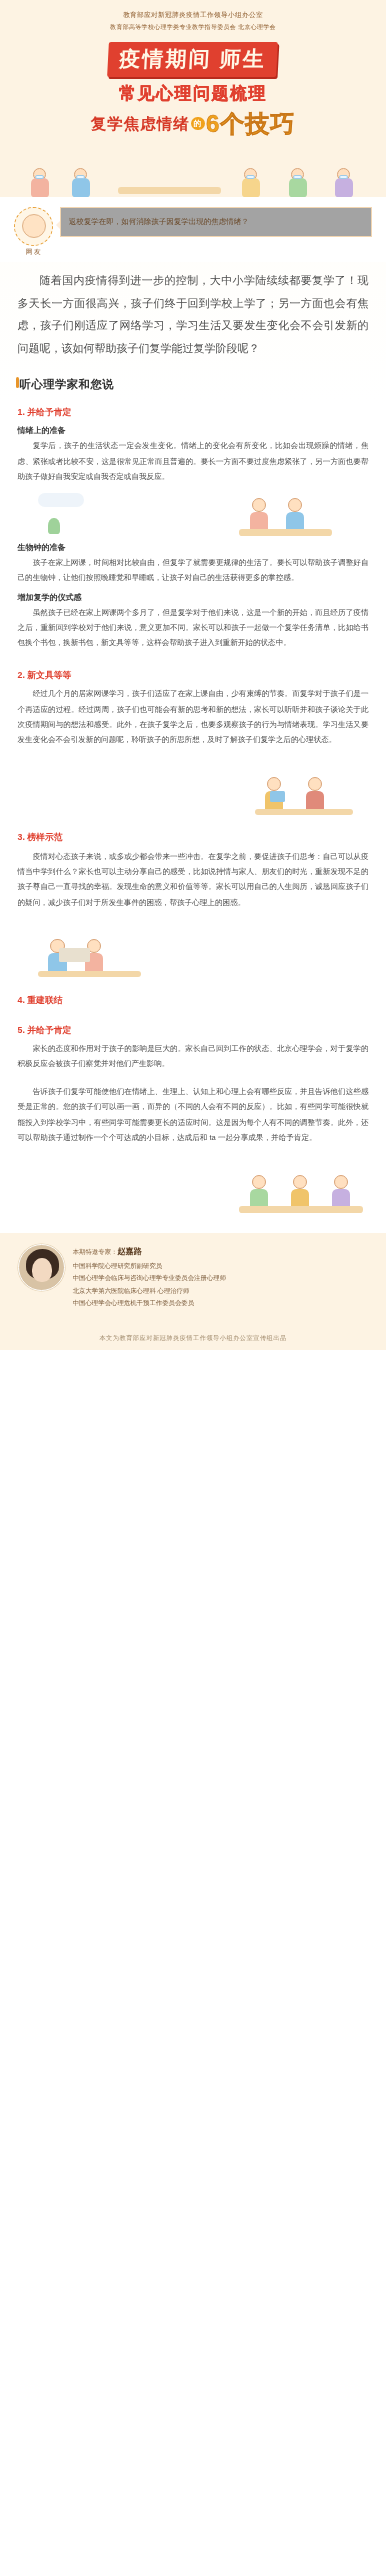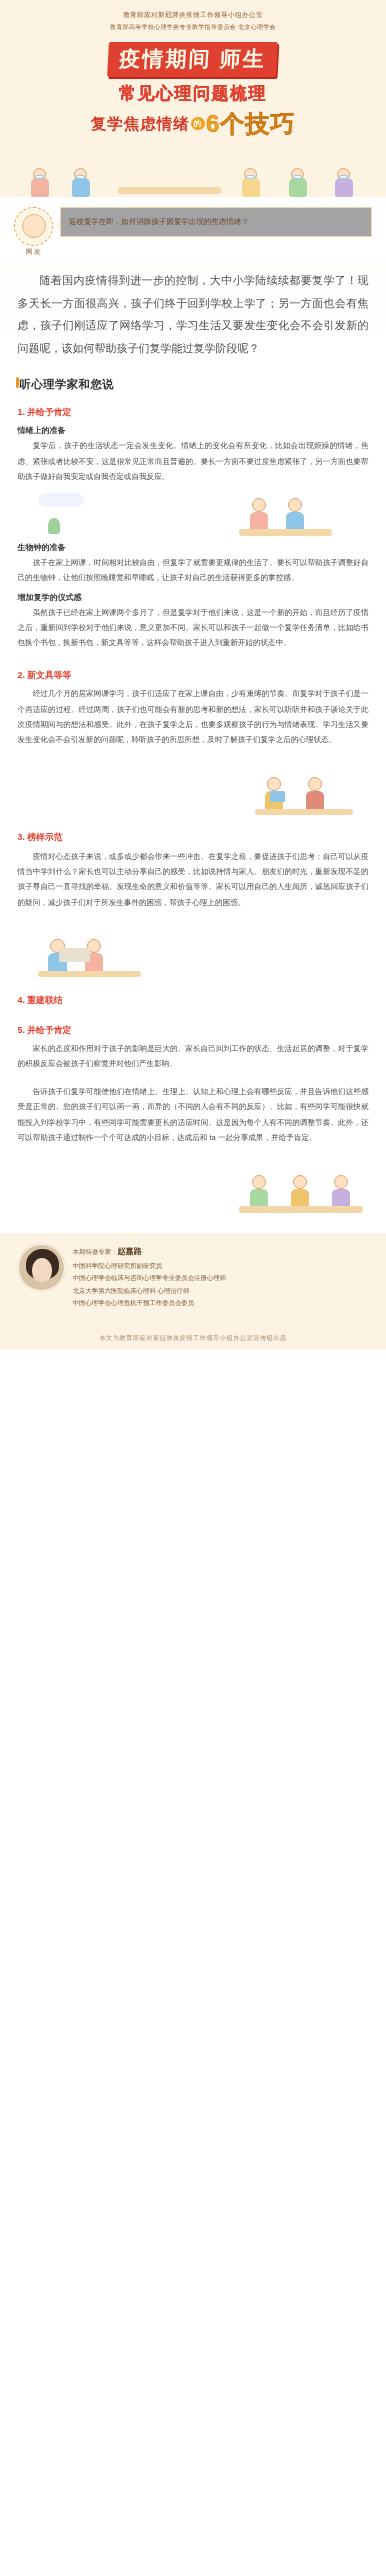--- a/index.html
+++ b/index.html
@@ -408,21 +408,21 @@
       <span>4.</span>
       <span>重建联结</span>
     </div>
   </div>
 
   <div class="item">
     <div class="item-title">
       <span>5.</span>
       <span>并给予肯定</span>
     </div>
-    <p>家长的态度和作用对于孩子的影响是巨大的。家长自己回到工作的状态、生活起居的调整，对于复学的积极反应会被孩子们察觉并对他们产生影响。</p>
+    <p>家长的态度和作用对于孩子的影响是巨大的。家长自己回到工作的状态、北京心理学会，对于复学的积极反应会被孩子们察觉并对他们产生影响。</p>
   </div>
 
   <div class="item">
     <p>告诉孩子们复学可能使他们在情绪上、生理上、认知上和心理上会有哪些反应，并且告诉他们这些感受是正常的。您的孩子们可以画一画，而异的（不同的人会有不同的反应）。比如，有些同学可能很快就能投入到学校学习中，有些同学可能需要更长的适应时间。这是因为每个人有不同的调整节奏。此外，还可以帮助孩子通过制作一个个可达成的小目标，达成后和 ta 一起分享成果，并给予肯定。</p>
     <div class="illus">
       <div class="ill-kid" style="left:222px;">
           <div class="h"></div>
           <div class="b" style="background:#a8d8a0;"></div>
         </div>
       <div class="ill-kid" style="left:263px;">

